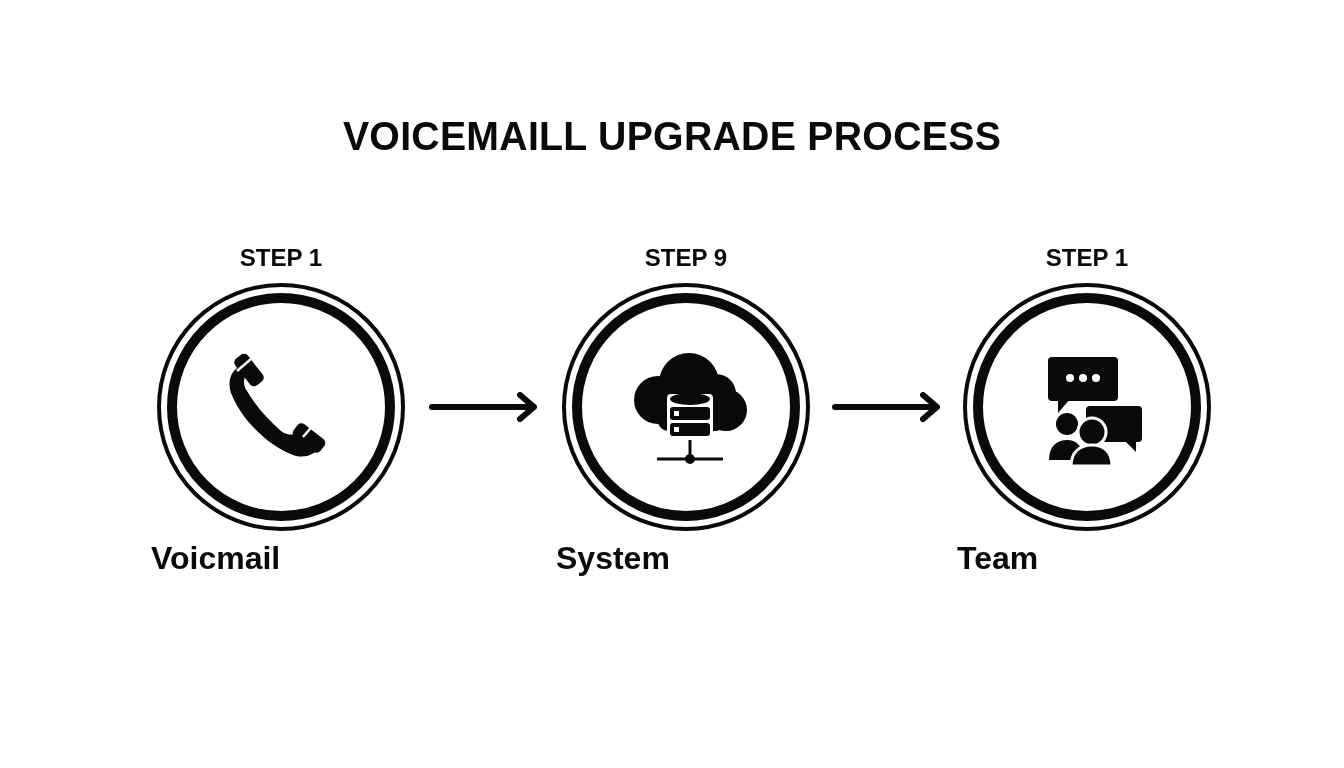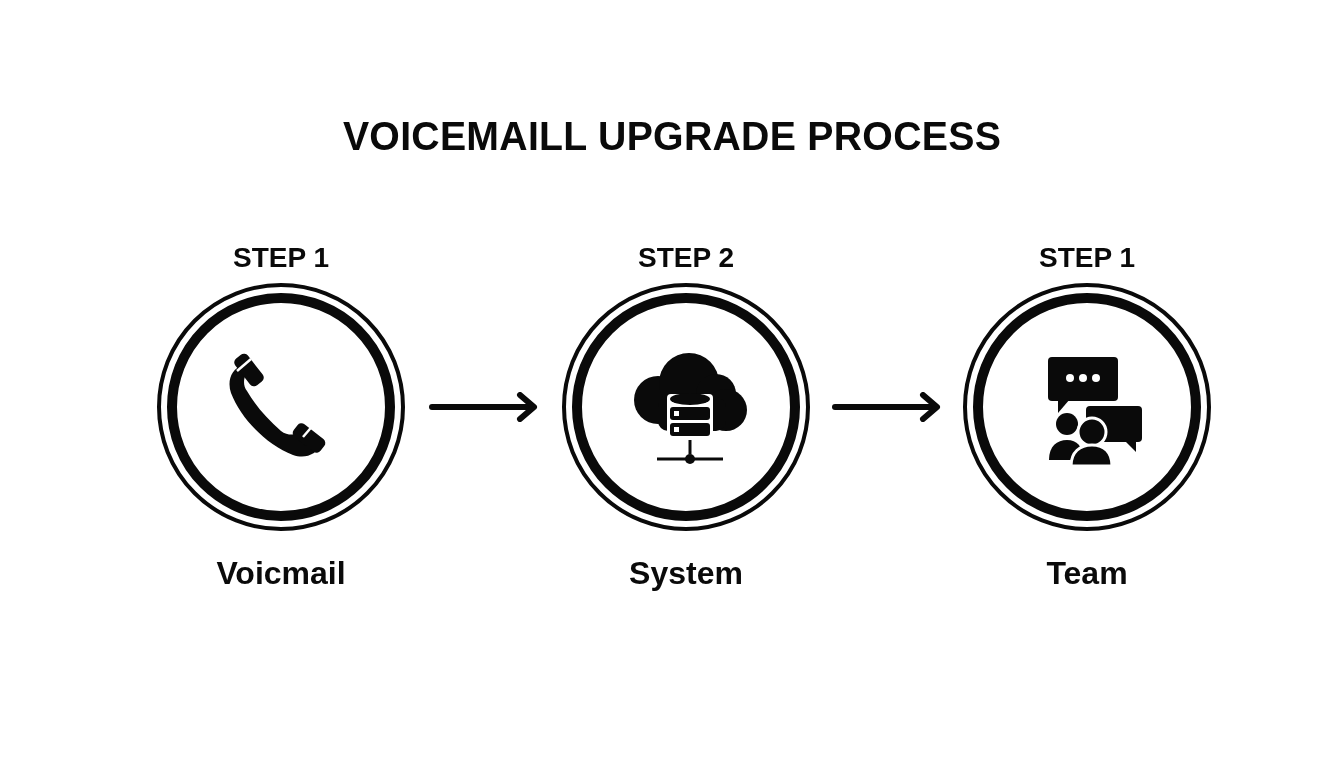--- a/index.html
+++ b/index.html
@@ -31,42 +31,40 @@
       position: absolute;
       width: 260px;
       top: 240px;
     }
     .step-label {
       position: absolute;
       left: 0;
       width: 260px;
       top: 0;
       text-align: center;
-      font-size: 28px;
+      font-size: 24px;
       font-weight: bold;
       line-height: 36px;
     }
     .ring {
       position: absolute;
       top: 42px;
       left: 5px;
       width: 250px;
       height: 250px;
     }
     .ring svg { display: block; }
     .step-name {
       position: absolute;
       left: 0;
       width: 260px;
       top: 298px;
-      text-align: center;
       font-size: 32px;
       font-weight: bold;
       line-height: 40px;
-      margin-top: 15px;
     }
     .arrow {
       position: absolute;
       top: 392px;
       width: 112px;
       height: 30px;
     }
   </style>
 </head>
 <body>
@@ -92,21 +90,21 @@
 </div>
 
 <div class="arrow" style="left:428px;">
   <svg width="112" height="30" viewBox="0 0 112 30">
     <line x1="4" y1="15" x2="104" y2="15" stroke="#0a0a0a" stroke-width="6" stroke-linecap="round"></line>
     <polyline points="92,3 106,15 92,27" fill="none" stroke="#0a0a0a" stroke-width="6" stroke-linecap="round" stroke-linejoin="round"></polyline>
   </svg>
 </div>
 
 <div class="step" style="left:556px;">
-  <div class="step-label">STEP 2</div>
+  <div class="step-label">STEP 9</div>
   <div class="ring">
     <svg width="250" height="250" viewBox="0 0 250 250">
       <circle cx="125" cy="125" r="122" fill="none" stroke="#0a0a0a" stroke-width="4"></circle>
       <circle cx="125" cy="125" r="109" fill="none" stroke="#0a0a0a" stroke-width="10"></circle>
       <g>
 
         <circle cx="97" cy="118" r="24" fill="#0a0a0a"></circle>
         <circle cx="128" cy="101" r="30" fill="#0a0a0a"></circle>
         <circle cx="155" cy="112" r="20" fill="#0a0a0a"></circle>
         <circle cx="165" cy="128" r="21" fill="#0a0a0a"></circle>

